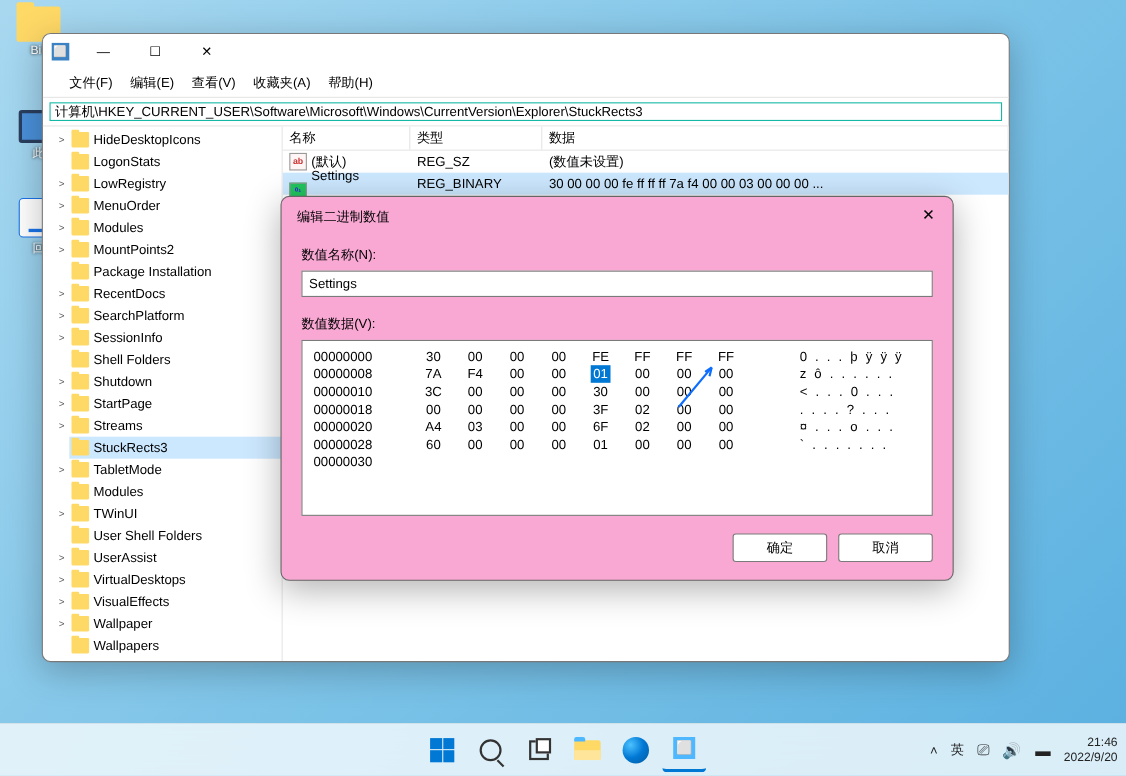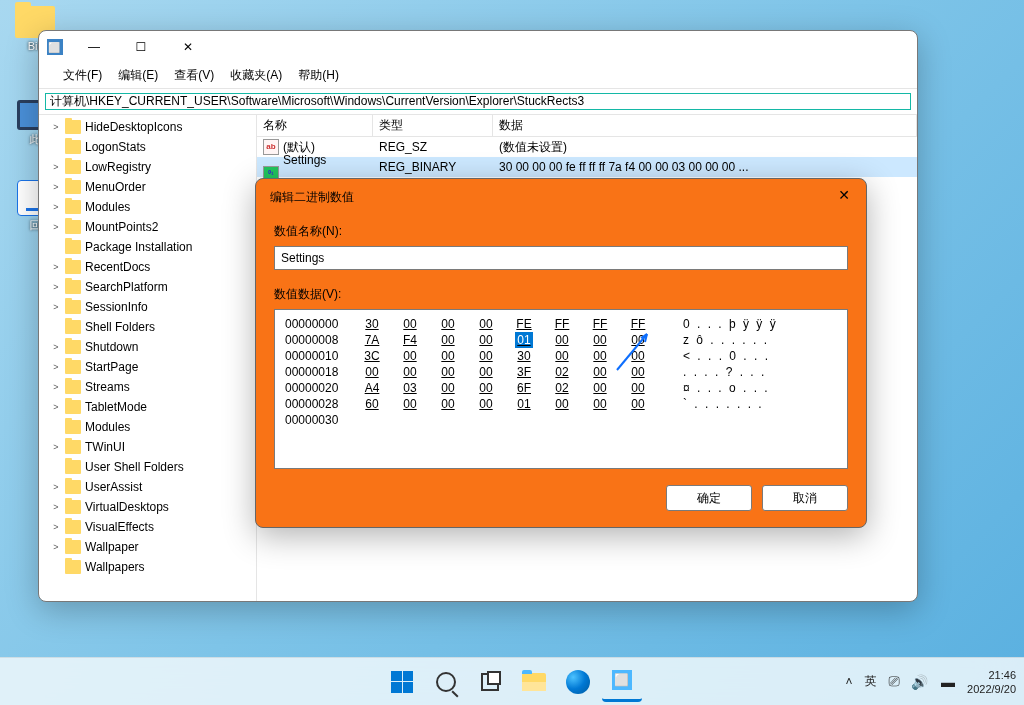--- a/index.html
+++ b/index.html
@@ -44,30 +44,30 @@
 .list-header { height: 22px; display: flex; background: #fff; border-bottom: 1px solid #e5e5e5; }
 .list-header-col { padding: 2px 6px; font-size: 12px; border-right: 1px solid #e5e5e5; display: flex; align-items: center; }
 .list-row { height: 20px; display: flex; align-items: center; font-size: 12px; }
 .list-cell { padding: 0 6px; display: flex; align-items: flex-start; gap: 4px; }
 .val-icon { width: 16px; height: 16px; border: 1px solid #999; display: inline-flex; align-items: center; justify-content: center; font-size: 8px; font-weight: bold; }
 .val-icon.sz { color: #c33; background: #fff5f5; }
 .val-icon.bin { color: #33c; background: #22c55e; margin-top: 13px; }
 .list-row.selected { background: #cce8ff; }
 
 
-.dialog { position: absolute; left: 255px; top: 178px; width: 612px; background: #f97316; border: 1px solid #666; border-radius: 8px; box-shadow: 0 8px 32px rgba(0,0,0,0.3); }
+.dialog { position: absolute; left: 255px; top: 178px; width: 612px; background: #f9a8d4; border: 1px solid #666; border-radius: 8px; box-shadow: 0 8px 32px rgba(0,0,0,0.3); }
 .dlg-title { height: 36px; display: flex; align-items: center; padding: 0 14px; font-size: 12px; }
 .dlg-close { margin-left: auto; width: 44px; height: 32px; display: flex; align-items: center; justify-content: center; margin-right: -14px; margin-top: -4px; font-size: 14px; }
 .dlg-body { padding: 4px 18px 16px; }
 .dlg-label { font-size: 12px; margin: 4px 0 6px; }
 .dlg-input { width: 100%; height: 24px; border: 1px solid #7a7a7a; padding: 0 6px; font-size: 12px; margin-bottom: 12px; }
 .hex-box { border: 1px solid #7a7a7a; padding: 6px 10px; font-family: Consolas, monospace; font-size: 12px; line-height: 16px; background: #fff; position: relative; height: 160px; }
-.hex-row { display: flex; gap: 16px; white-space: pre; }
+.hex-row { display: flex; gap: 38px; white-space: pre; }
 .hex-offset { width: 62px; color: #000; }
-.hex-bytes { flex: 0 0 auto; display: flex; gap: 20px; text-decoration: underline; }
+.hex-bytes { flex: 0 0 auto; display: flex; gap: 20px; }
 .hex-byte { width: 18px; text-align: center; }
 .hex-byte.sel { background: #0078d4; color: #fff; }
 .hex-ascii { margin-left: 20px; letter-spacing: 2px; }
 .arrow { position: absolute; left: 336px; top: 18px; width: 44px; height: 44px; pointer-events: none; }
 .arrow svg { width: 100%; height: 100%; }
 .dlg-buttons { display: flex; justify-content: flex-end; gap: 10px; margin-top: 16px; }
 .dlg-btn { width: 86px; height: 26px; border: 1px solid #7a7a7a; background: #fff; border-radius: 3px; font-size: 12px; }
 
 
 .taskbar { position: absolute; bottom: 0; left: 0; right: 0; height: 48px; background: rgba(240, 248, 252, 0.85); backdrop-filter: blur(20px); border-top: 1px solid rgba(0,0,0,0.08); display: flex; align-items: center; }
@@ -196,20 +196,25 @@
         </div>
         <div class="tree-item">
           <span class="tree-chevron">&gt;</span>
           <span class="tree-folder-icon"></span>
           <span class="tree-label">StartPage</span>
         </div>
         <div class="tree-item">
           <span class="tree-chevron">&gt;</span>
           <span class="tree-folder-icon"></span>
           <span class="tree-label">Streams</span>
+        </div>
+        <div class="tree-item selected">
+          <span class="tree-chevron hidden">&gt;</span>
+          <span class="tree-folder-icon"></span>
+          <span class="tree-label">StuckRects3</span>
         </div>
         <div class="tree-item">
           <span class="tree-chevron">&gt;</span>
           <span class="tree-folder-icon"></span>
           <span class="tree-label">TabletMode</span>
         </div>
         <div class="tree-item">
           <span class="tree-chevron hidden">&gt;</span>
           <span class="tree-folder-icon"></span>
           <span class="tree-label">Modules</span>

